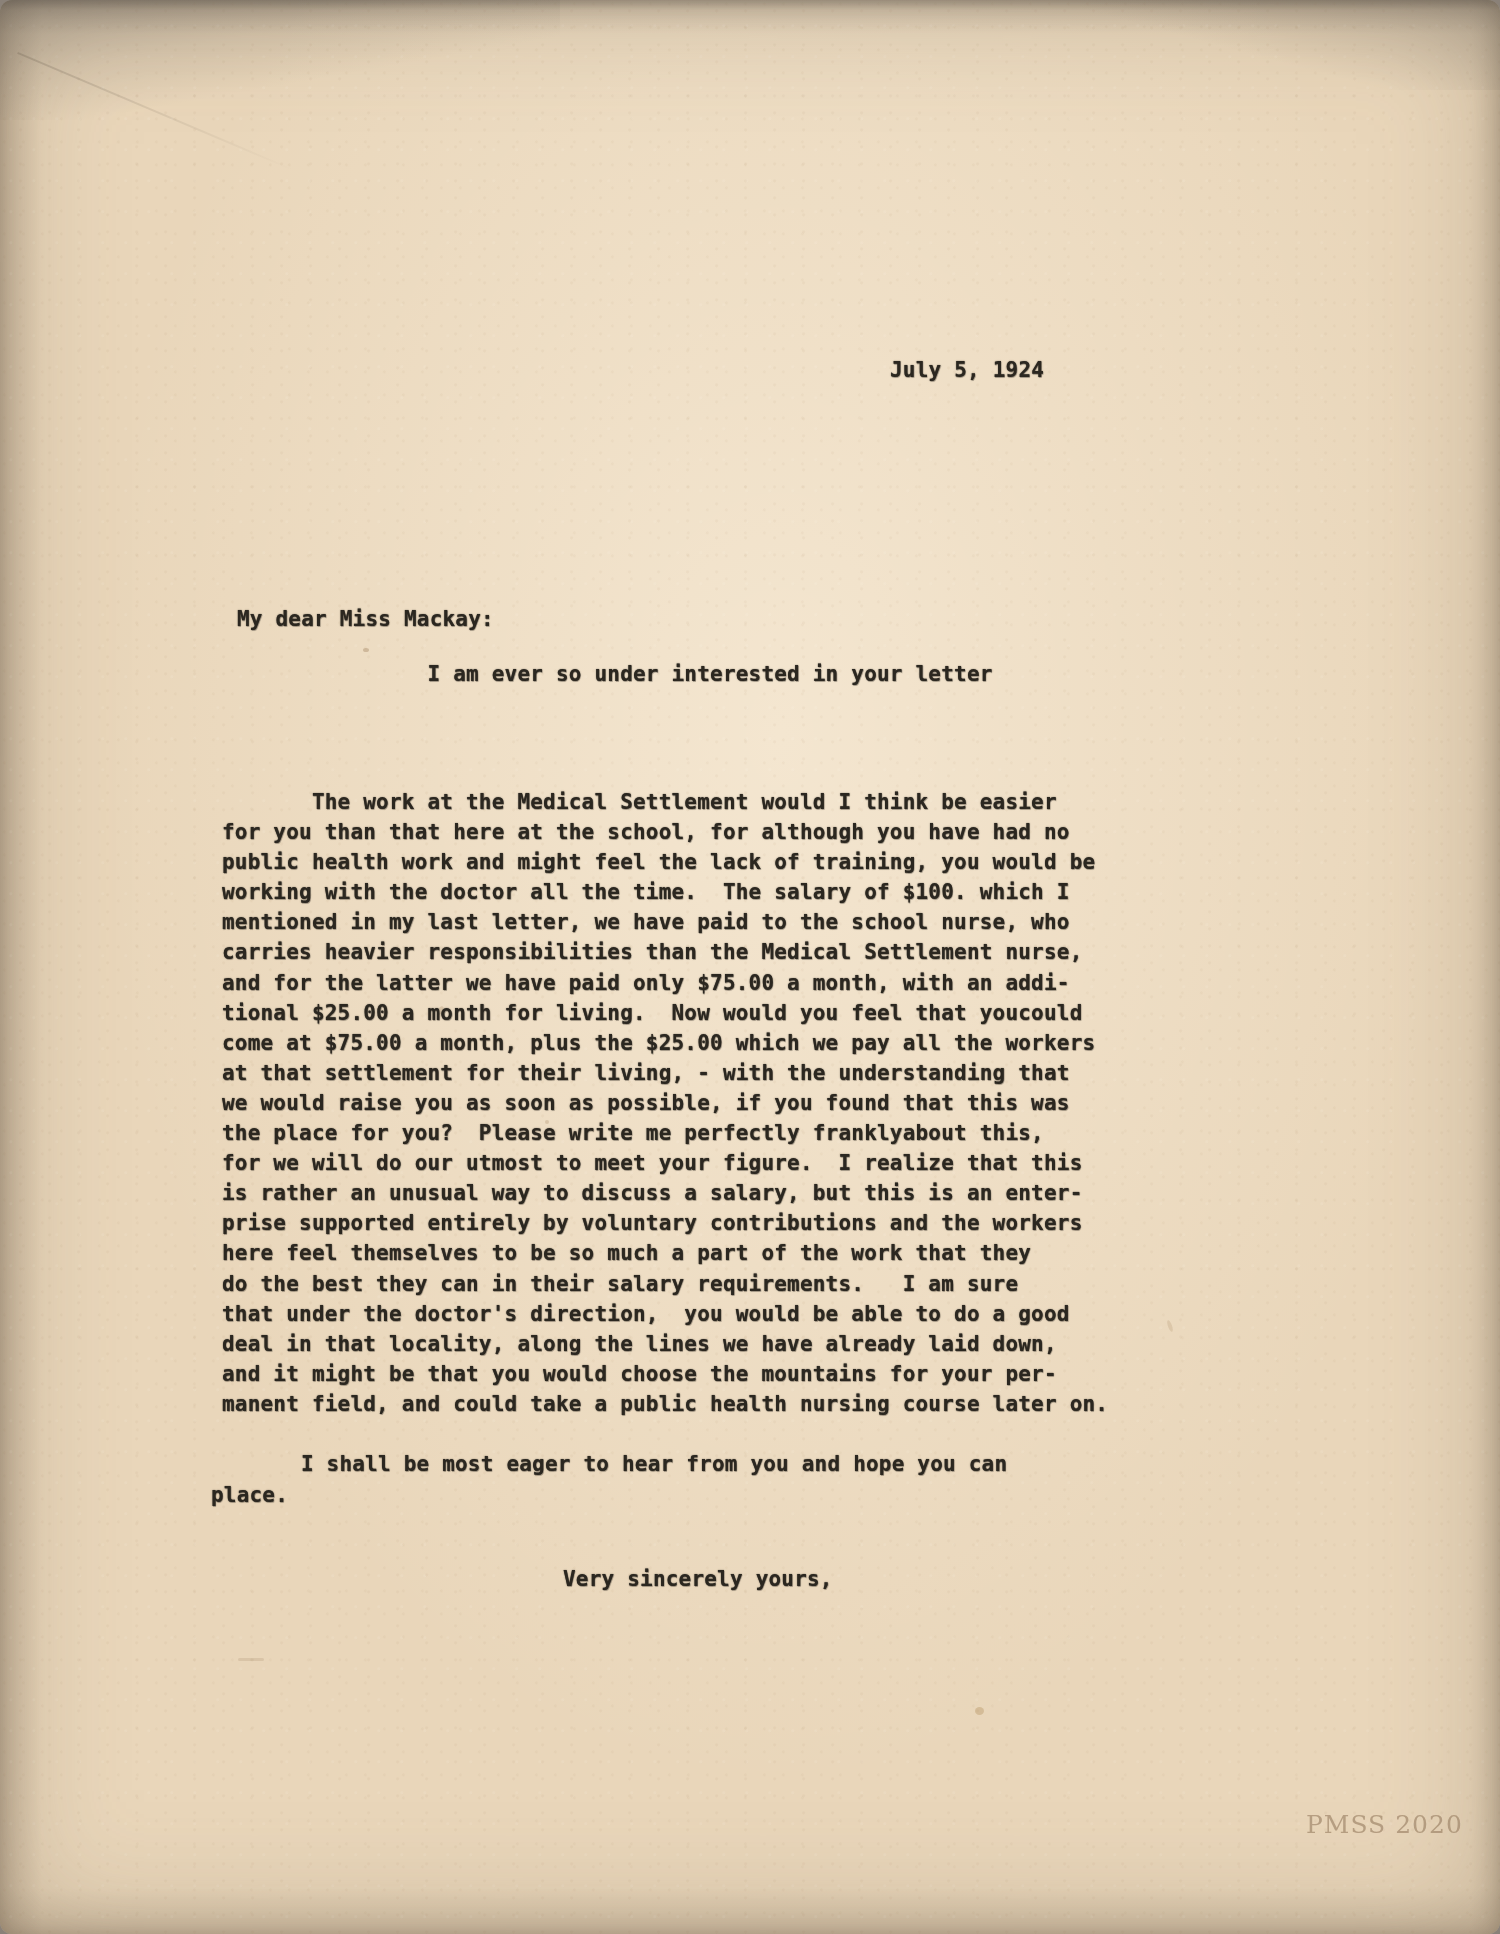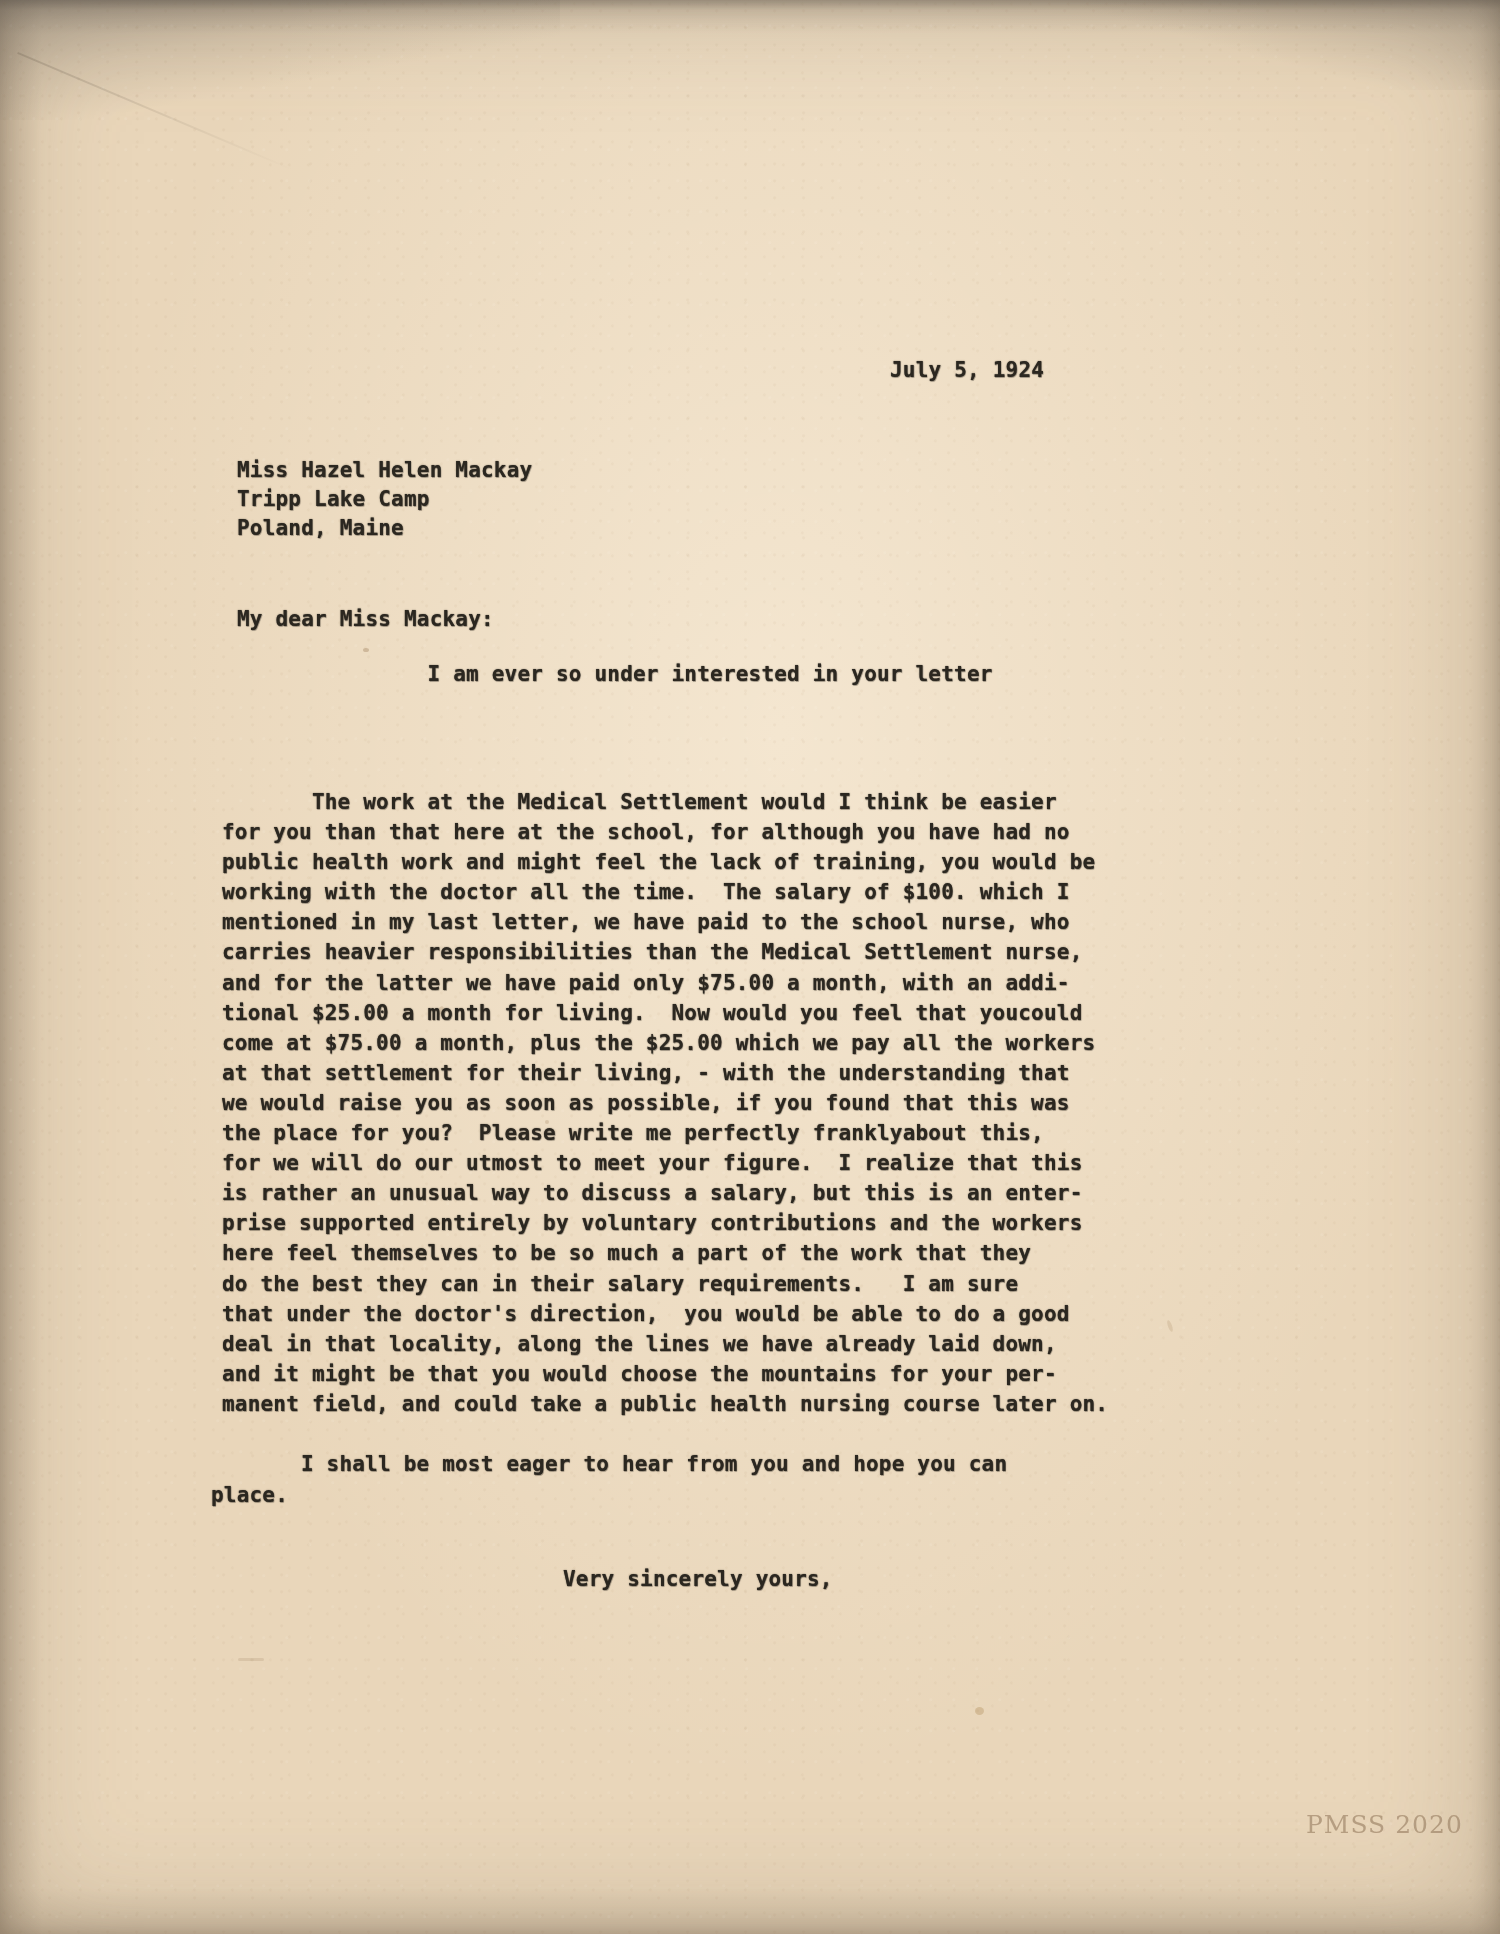--- a/index.html
+++ b/index.html
@@ -22,20 +22,21 @@
       19px 23px,
       29px 17px,
       23px 31px,
       100% 100%,
       100% 100%,
       100% 100%,
       100% 100%,
       100% 100%;
     box-shadow: inset 0 0 120px rgba(110,92,70,.35), inset 0 0 18px rgba(90,75,58,.25);
     font-family:"DejaVu Sans Mono", monospace;
+    border-radius:12px;
   }
   .corner-shade-tl {
     position:absolute; left:0; top:0; width:560px; height:120px;
     background:
       linear-gradient(170deg, rgba(90,86,82,.38) 0%, rgba(90,86,82,.12) 36%, rgba(90,86,82,0) 62%);
     pointer-events:none;
   }
   .corner-shade-tr {
     position:absolute; right:0; top:0; width:420px; height:90px;
     background: linear-gradient(195deg, rgba(95,90,84,.30) 0%, rgba(95,90,84,0) 60%);
@@ -90,21 +91,20 @@
   <div class="crease"></div>
   <div class="speck s1"></div>
   <div class="speck s2"></div>
   <div class="speck s3"></div>
   <div class="speck s4"></div>
   <div class="speck s5"></div>
   <div class="speck s6"></div>
 
   <div class="type date-line">July 5, 1924</div>
 
-  <div class="type address-block"><div class="tline">Miss Hazel Helen Mackay</div><div class="tline">Tripp Lake Camp</div><div class="tline">Poland, Maine</div></div>
 
   <div class="type salutation">My dear Miss Mackay:</div>
 
   <div class="type para-1"><div class="tline">                I am ever so under interested in your letter</div></div>
 
   <div class="type para-2"><div class="tline">       The work at the Medical Settlement would I think be easier</div><div class="tline">for you than that here at the school, for although you have had no</div><div class="tline">public health work and might feel the lack of training, you would be</div><div class="tline">working with the doctor all the time.  The salary of $100. which I</div><div class="tline">mentioned in my last letter, we have paid to the school nurse, who</div><div class="tline">carries heavier responsibilities than the Medical Settlement nurse,</div><div class="tline">and for the latter we have paid only $75.00 a month, with an addi-</div><div class="tline">tional $25.00 a month for living.  Now would you feel that youcould</div><div class="tline">come at $75.00 a month, plus the $25.00 which we pay all the workers</div><div class="tline">at that settlement for their living, - with the understanding that</div><div class="tline">we would raise you as soon as possible, if you found that this was</div><div class="tline">the place for you?  Please write me perfectly franklyabout this,</div><div class="tline">for we will do our utmost to meet your figure.  I realize that this</div><div class="tline">is rather an unusual way to discuss a salary, but this is an enter-</div><div class="tline">prise supported entirely by voluntary contributions and the workers</div><div class="tline">here feel themselves to be so much a part of the work that they</div><div class="tline">do the best they can in their salary requirements.   I am sure</div><div class="tline">that under the doctor's direction,  you would be able to do a good</div><div class="tline">deal in that locality, along the lines we have already laid down,</div><div class="tline">and it might be that you would choose the mountains for your per-</div><div class="tline">manent field, and could take a public health nursing course later on.</div></div>
 
   <div class="type para-3"><div class="tline">       I shall be most eager to hear from you and hope you can</div><div class="tline">place.</div></div>
 
   <div class="type closing-line">Very sincerely yours,</div>

